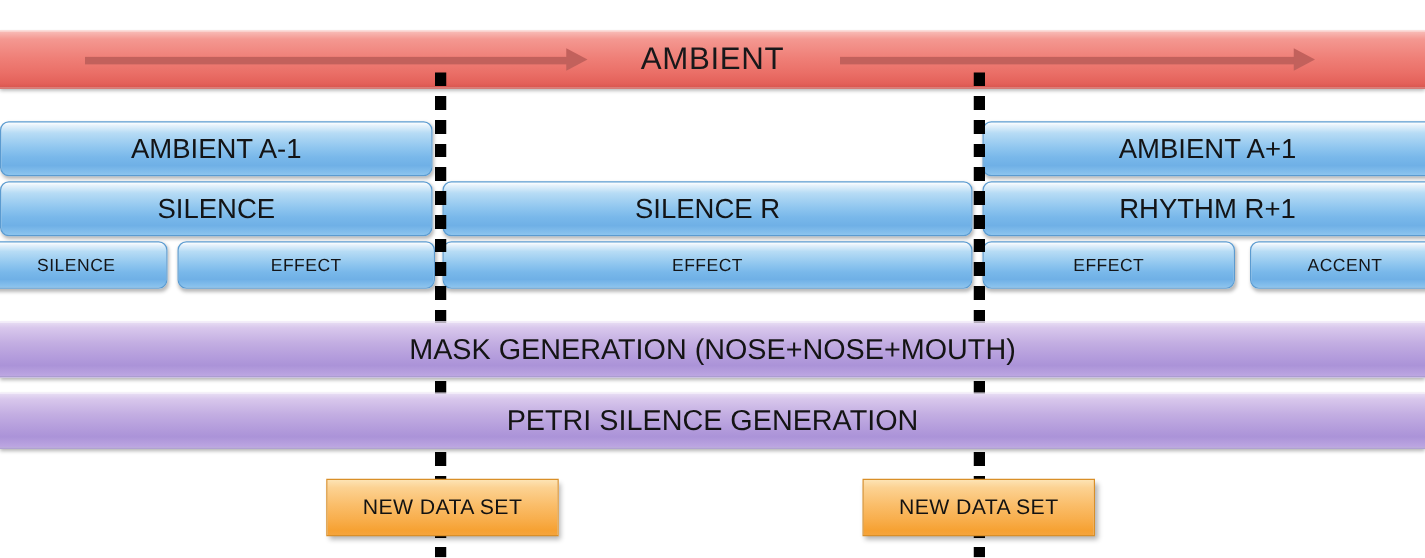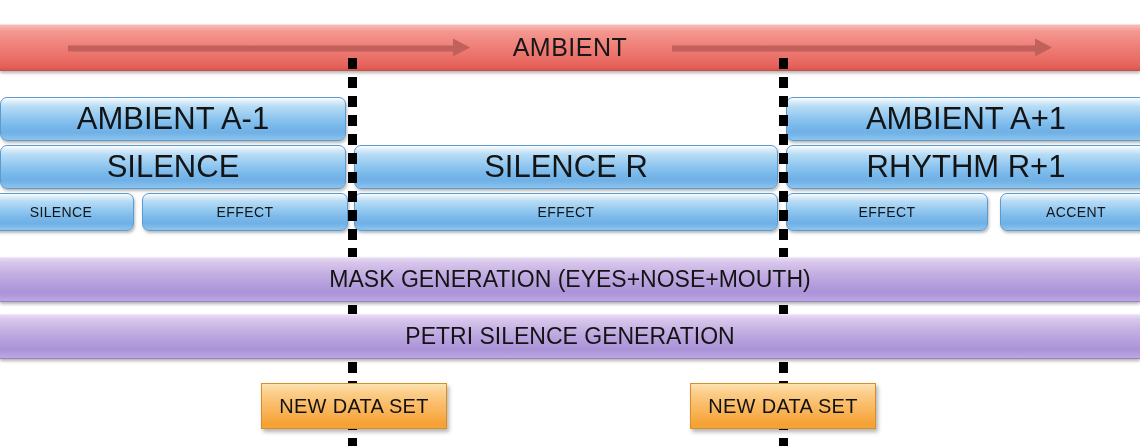--- a/index.html
+++ b/index.html
@@ -92,21 +92,21 @@
     border: 1px solid #5b9bd0;
     border-radius: 7px;
     box-shadow: 1px 2px 3px rgba(0,0,0,0.28);
     display: flex;
     align-items: center;
     justify-content: center;
     color: #131416;
     box-sizing: border-box;
     z-index: 14;
   }
-  .row-big  { height: 44px; font-size: 31px; }
+  .row-big  { height: 44px; font-size: 22px; }
   .row-small{ height: 38px; font-size: 14px; letter-spacing: 0.4px; }
 
   
   .purple-bar {
     position: absolute;
     left: 0;
     width: 1140px;
     background: linear-gradient(to bottom,
        #e7dcf3 0%, #d8c7ec 10%, #c3aee2 38%,
        #b69fdd 60%, #ab93d8 80%, #bda7e2 100%);
@@ -127,21 +127,21 @@
     position: absolute;
     height: 46px;
     background: linear-gradient(to bottom,
        #fde3b4 0%, #fcd292 14%, #fabd69 46%,
        #f8ae4c 72%, #f6a132 92%, #f5a43c 100%);
     border: 1px solid #d98f28;
     box-shadow: 2px 3px 4px rgba(0,0,0,0.30);
     display: flex;
     align-items: center;
     justify-content: center;
-    font-size: 20px;
+    font-size: 17px;
     letter-spacing: 0.3px;
     color: #121212;
     box-sizing: border-box;
     z-index: 45;
   }
 </style>
 </head>
 <body>
 
 <div id="canvas">
@@ -167,19 +167,19 @@
   <div class="blue-bar row-big" style="left:0px; top:145px; width:346px;">SILENCE</div>
   <div class="blue-bar row-big" style="left:354px; top:145px; width:424px;">SILENCE R</div>
   <div class="blue-bar row-big" style="left:786px; top:145px; width:360px;">RHYTHM R+1</div>
 
   <div class="blue-bar row-small" style="left:-12px; top:193px; width:146px;">SILENCE</div>
   <div class="blue-bar row-small" style="left:142px; top:193px; width:206px;">EFFECT</div>
   <div class="blue-bar row-small" style="left:354px; top:193px; width:424px;">EFFECT</div>
   <div class="blue-bar row-small" style="left:786px; top:193px; width:202px;">EFFECT</div>
   <div class="blue-bar row-small" style="left:1000px; top:193px; width:152px;">ACCENT</div>
 
-  <div class="purple-bar" style="top:257px; height:45px;">MASK GENERATION (EYES+NOSE+MOUTH)</div>
+  <div class="purple-bar" style="top:257px; height:45px;">MASK GENERATION (NOSE+NOSE+MOUTH)</div>
   <div class="purple-bar" style="top:314px; height:45px;">PETRI SILENCE GENERATION</div>
 
   <div class="dataset-box" style="left:261px; top:383px; width:186px;">NEW DATA SET</div>
   <div class="dataset-box" style="left:690px; top:383px; width:186px;">NEW DATA SET</div>
 
 </div>
 
 </body></html>

